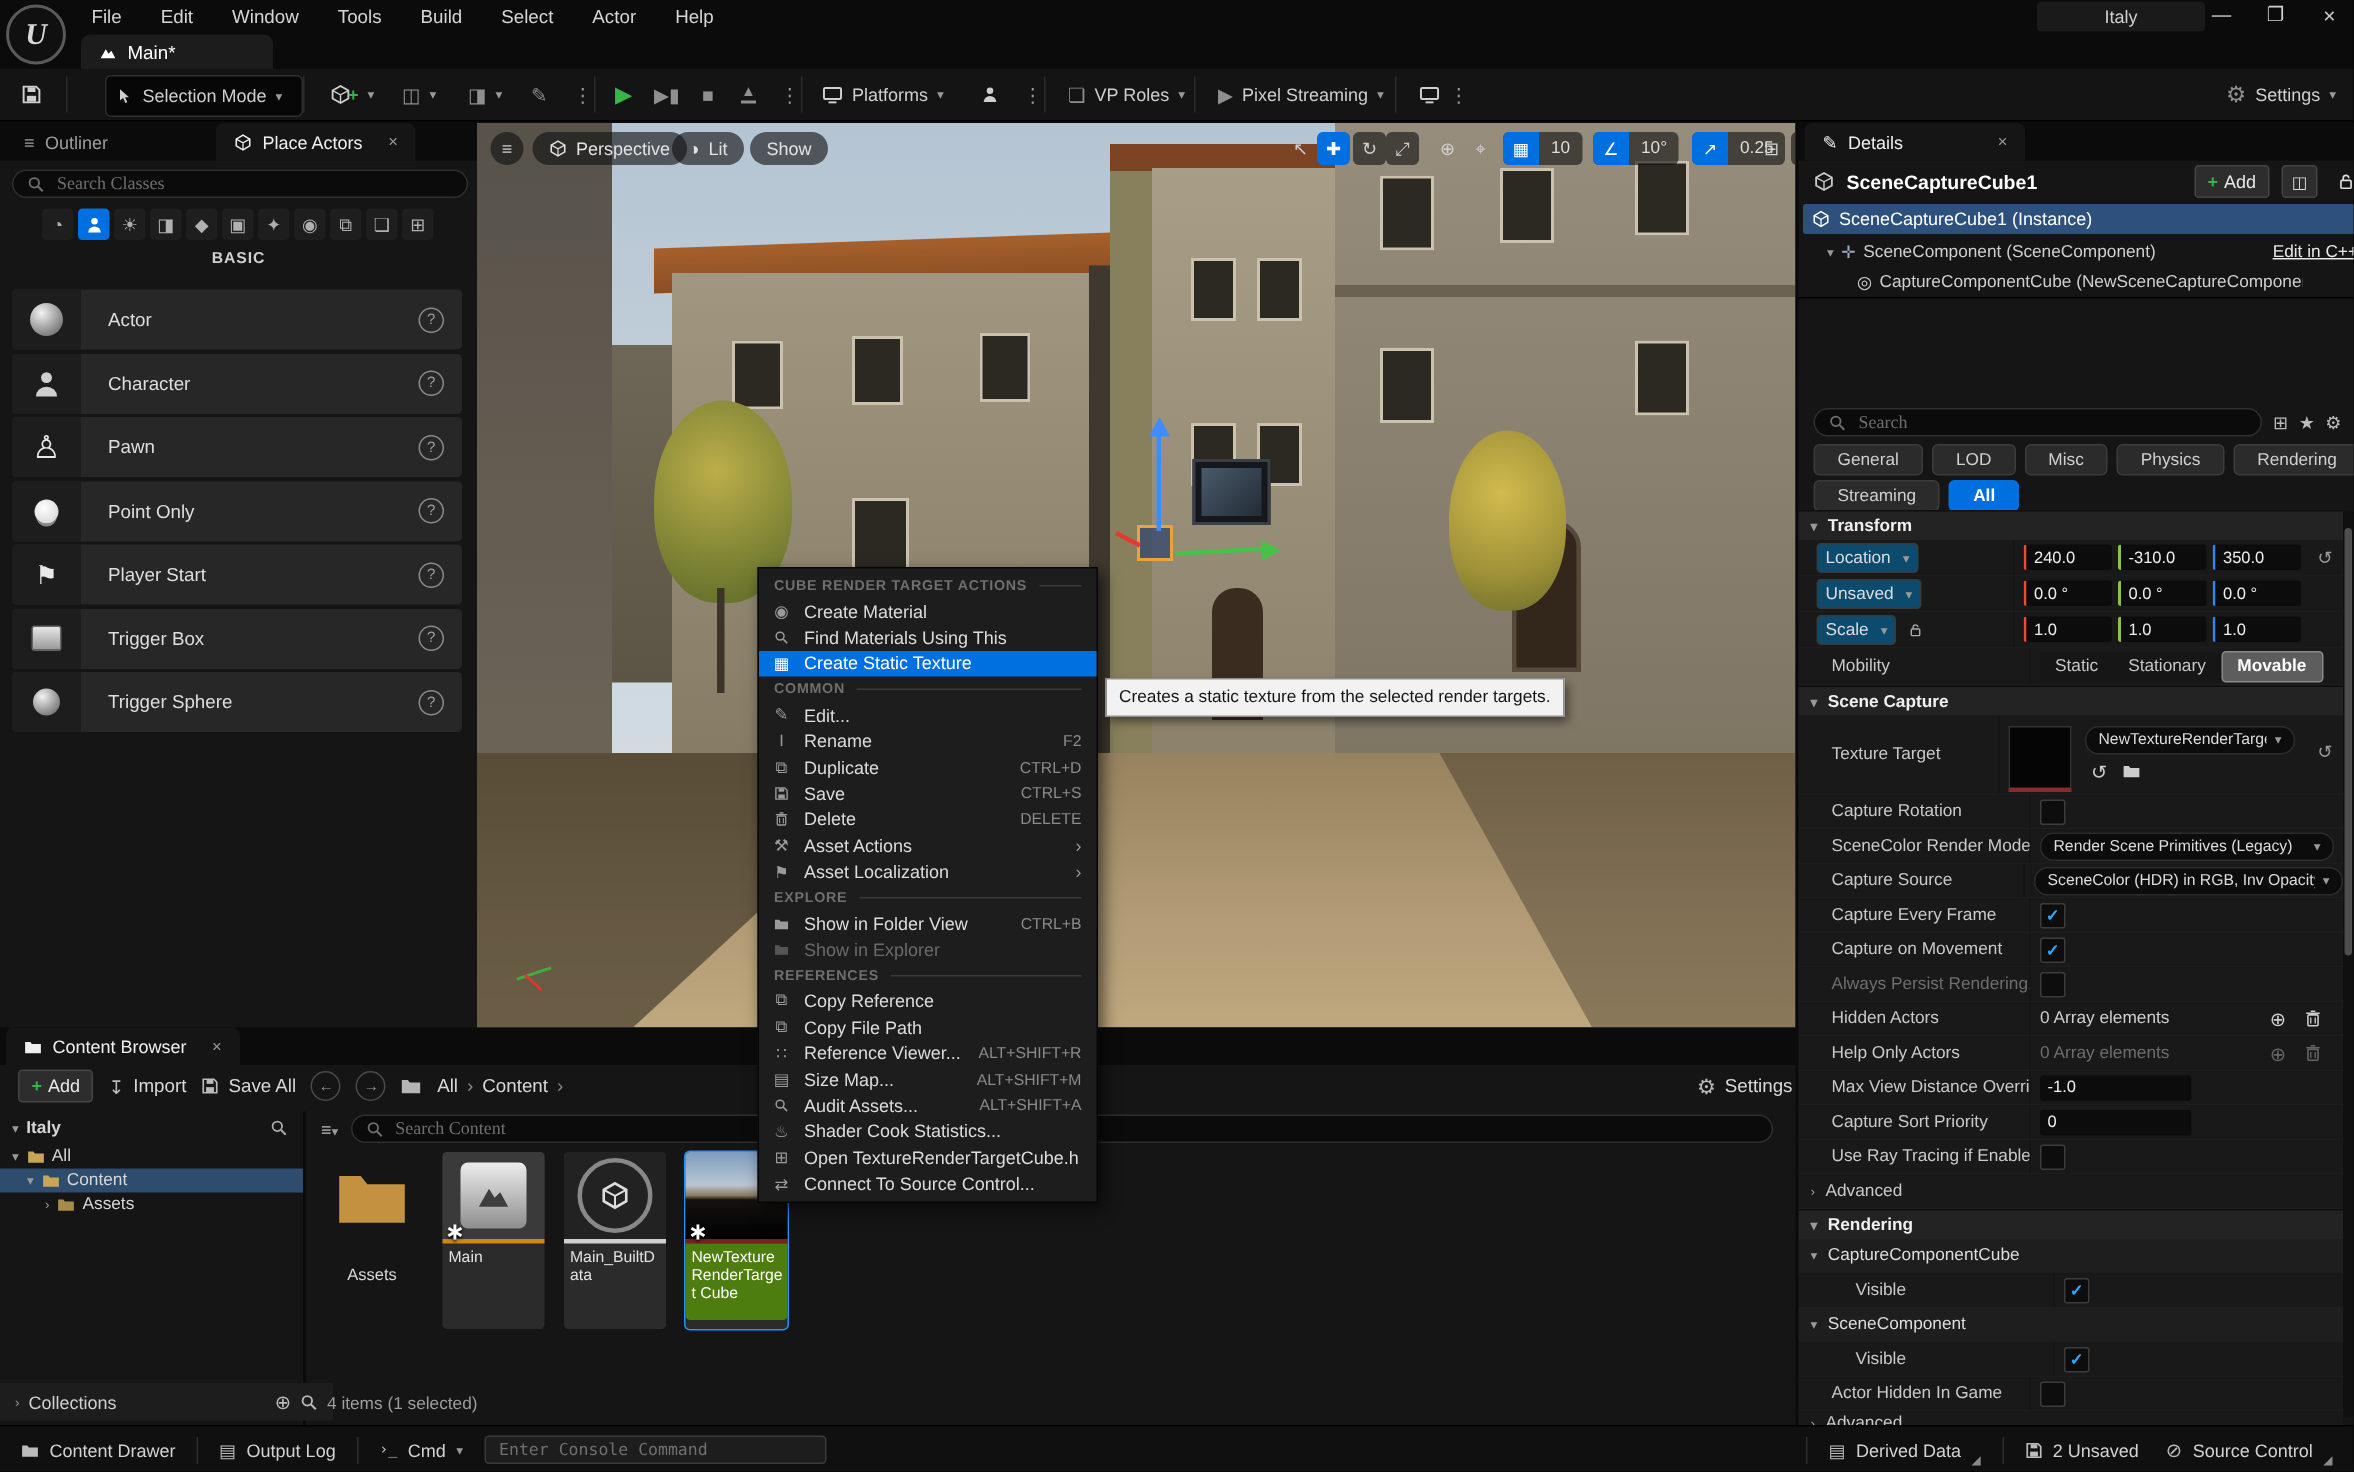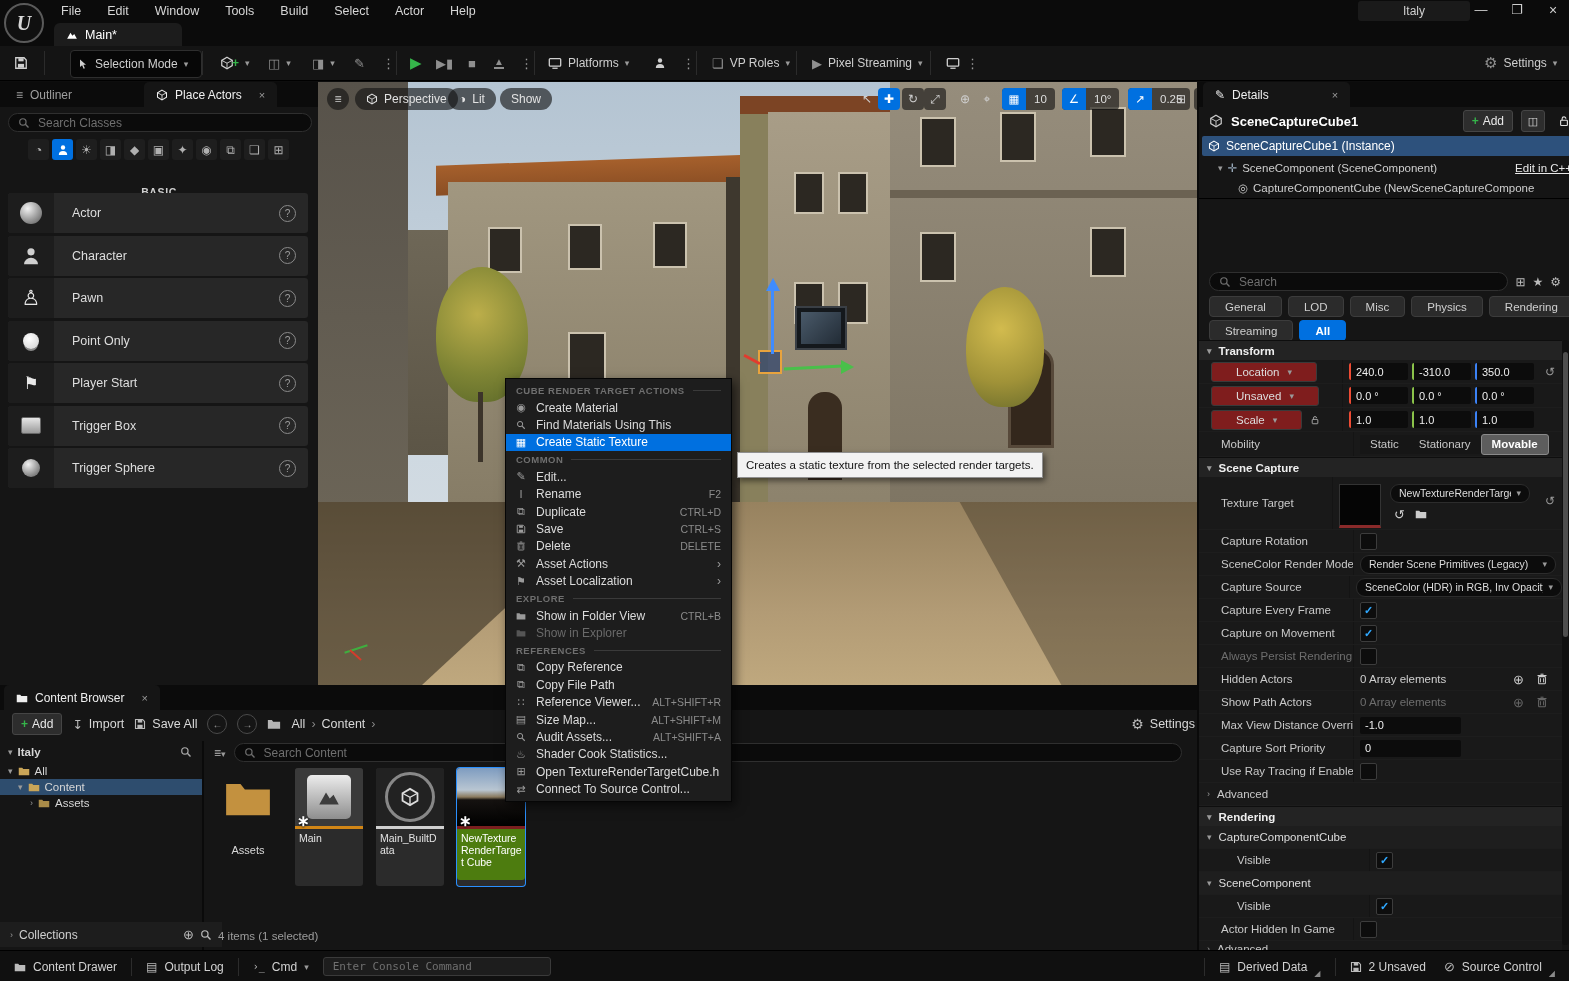--- a/index.html
+++ b/index.html
@@ -42,27 +42,27 @@
 
   
   #leftpanel{position:absolute;left:0;top:82px;width:318px;height:603px;background:#151515;border-right:2px solid #0a0a0a;}
   .tabstrip{position:absolute;left:0;top:0;width:100%;height:25px;background:#0b0b0b;display:flex;}
   .ptab{height:25px;display:flex;align-items:center;gap:7px;padding:0 12px;color:#9f9f9f;font-size:12px;}
   .ptab.active{background:#151515;color:#efefef;border-radius:5px 5px 0 0;}
   .ptab .x{margin-left:10px;color:#9a9a9a;font-size:11px;}
   .searchpill{background:#0b0b0b;border:1px solid #2f2f2f;border-radius:11px;display:flex;align-items:center;
               gap:6px;padding:0 9px;color:#6f6f6f;}
   .searchpill input{background:transparent;border:none;outline:none;color:#bbb;font-size:12px;width:100%;
-                    font-family:Liberation Sans, sans-serif;}
+                    font-family:Liberation Serif, serif;}
   .searchpill input::placeholder{color:#6f6f6f;}
   #cat-icons{position:absolute;left:28px;top:57px;display:flex;gap:3px;}
   .cat{width:21px;height:21px;border-radius:3px;display:flex;align-items:center;justify-content:center;
        color:#b0b0b0;font-size:12px;background:#1e1e1e;}
   .cat.sel{background:#0070e0;color:#fff;}
-  #basic-label{position:absolute;left:0;top:104px;width:100%;text-align:center;color:#cfcfcf;
+  #basic-label{position:absolute;left:0;top:84px;width:100%;text-align:center;color:#cfcfcf;
                font-size:10.5px;font-weight:bold;letter-spacing:.6px;}
   .actor-row{position:absolute;left:8px;width:300px;height:40px;background:#272727;border-radius:3px;display:flex;align-items:center;}
   .actor-ic{width:46px;height:40px;background:#1d1d1d;border-radius:3px 0 0 3px;display:flex;align-items:center;justify-content:center;color:#cfcfcf;}
   .actor-name{flex:1;padding-left:18px;color:#dedede;font-size:12.5px;}
   .qmark{width:15px;height:15px;border:1px solid #8a8a8a;border-radius:50%;color:#9d9d9d;font-size:10px;
          display:flex;align-items:center;justify-content:center;margin-right:12px;}
   .ball{width:22px;height:22px;border-radius:50%;background:radial-gradient(circle at 35% 30%,#f2f2f2,#9a9a9a 55%,#555);}
   .ball.sm{width:18px;height:18px;}
   .bulb{width:16px;height:16px;border-radius:50%;background:radial-gradient(circle at 40% 35%,#fff,#cfcfcf);box-shadow:0 3px 0 -1px #888;}
   .tbox{width:18px;height:15px;background:linear-gradient(180deg,#e6e6e6,#9a9a9a);border:1px solid #666;border-radius:2px;}
@@ -130,22 +130,22 @@
         display:flex;align-items:center;padding:0 15px;}
   .chip.sel{background:#0070e0;border-color:#0070e0;color:#fff;font-weight:bold;}
   .dsection{height:19px;background:#232323;border-top:1px solid #0e0e0e;display:flex;align-items:center;gap:7px;
             padding-left:8px;color:#efefef;font-weight:bold;font-size:11.5px;}
   .caret{color:#9a9a9a;font-size:9px;}
   .drow{display:flex;align-items:center;border-bottom:1px solid #1d1d1d;background:#191919;}
   .dlabel{width:132px;padding-left:22px;color:#c9c9c9;font-size:11.5px;border-right:1px solid #141414;
           align-self:stretch;display:flex;align-items:center;white-space:nowrap;overflow:hidden;}
   .dlabel.dim{color:#6e6e6e;}
   .dval{flex:1;display:flex;align-items:center;padding-left:6px;gap:4px;}
-  .lblpill{height:18px;background:#7f1d1d;border:1px solid #3a3a3a;border-radius:3px;display:flex;align-items:center;
-           gap:8px;padding:0 24px;color:#ddd;font-size:11.5px;text-align:center;}
+  .lblpill{height:18px;background:#0c4a6e;border:1px solid #3a3a3a;border-radius:3px;display:flex;align-items:center;
+           gap:8px;padding:0 5px;color:#ddd;font-size:11.5px;text-align:center;}
   .numbox{width:52px;height:17px;background:#0c0c0c;border-radius:2px;color:#eee;font-size:11px;display:flex;
           align-items:center;padding-left:5px;}
   .bl{border-left:2px solid;}
   .ddpill{height:17px;background:#0c0c0c;border:1px solid #2c2c2c;border-radius:9px;color:#ddd;font-size:10.5px;
           display:flex;align-items:center;gap:5px;padding:0 8px;white-space:nowrap;overflow:hidden;}
   .cb{width:15px;height:15px;background:#0d0d0d;border:1px solid #3c3c3c;border-radius:2px;display:flex;
       align-items:center;justify-content:center;color:#2fa8ff;font-size:11px;font-weight:bold;}
   .seg{height:19px;display:flex;align-items:center;padding:0 10px;color:#c6c6c6;font-size:11.5px;background:#161616;}
   .seg.sel{background:#5d5d5d;border:1px solid #8a8a8a;border-radius:3px;color:#fff;font-weight:bold;}
   .resetcol{width:24px;color:#9a9a9a;font-size:12px;text-align:center;}
@@ -849,21 +849,21 @@
           <span style="color:#cfcfcf;font-size:11.5px">0 Array elements</span>
           <div style="flex:1"></div>
           <span style="color:#ccc;font-size:13px;margin-right:8px">⊕</span>
           <svg class="ic12" style="color:#ccc;margin-right:14px">
               <use href="#i-trash"></use>
             </svg>
         </div>
       </div>
       <div class="drow" style="height:22px">
         <div class="dlabel">
-            <span>Show Path Actors</span>
+            <span>Help Only Actors</span>
           </div>
         <div class="dval">
           <span style="color:#6e6e6e;font-size:11.5px">0 Array elements</span>
           <div style="flex:1"></div>
           <span style="color:#666;font-size:13px;margin-right:8px">⊕</span>
           <svg class="ic12" style="color:#666;margin-right:14px">
               <use href="#i-trash"></use>
             </svg>
         </div>
       </div>

